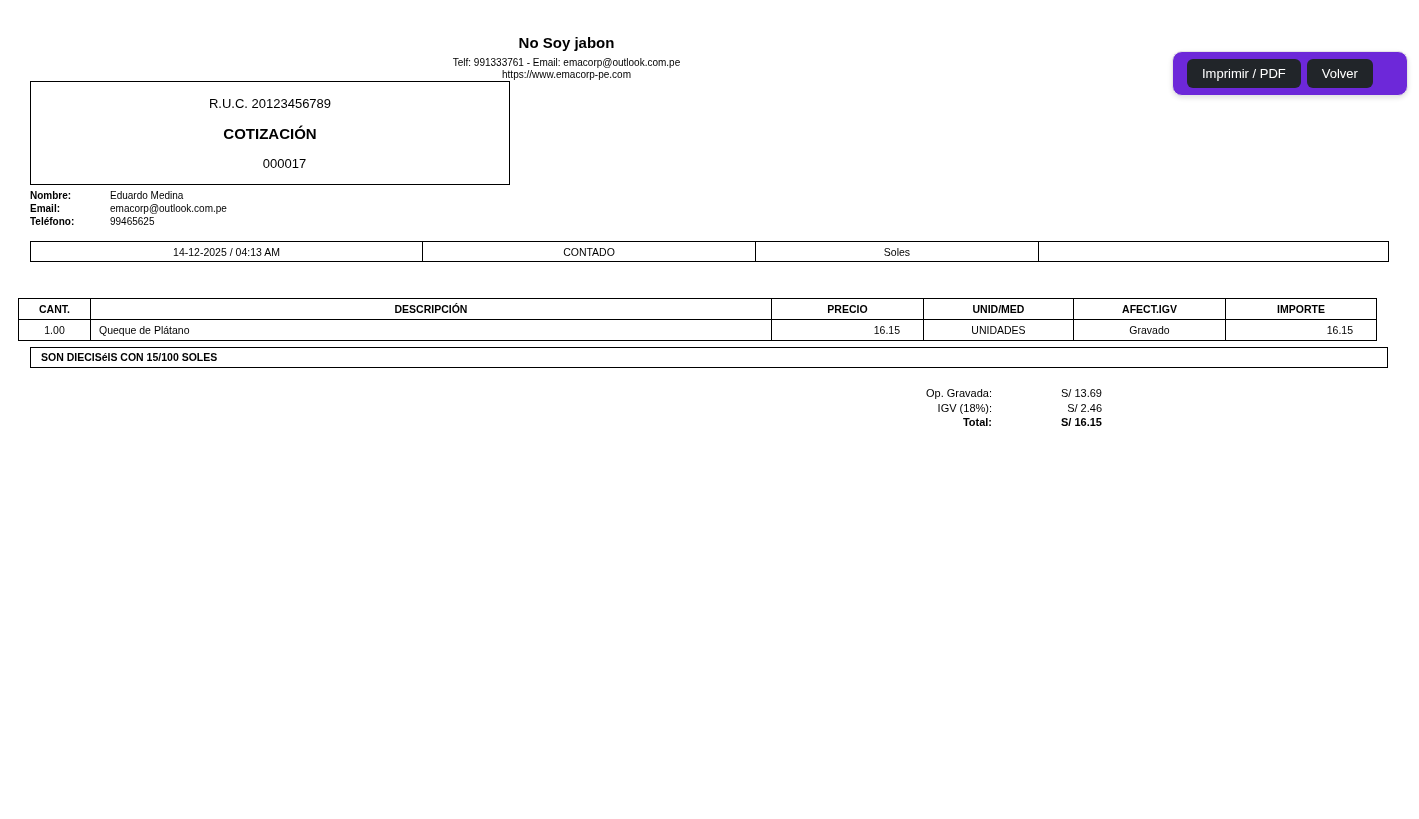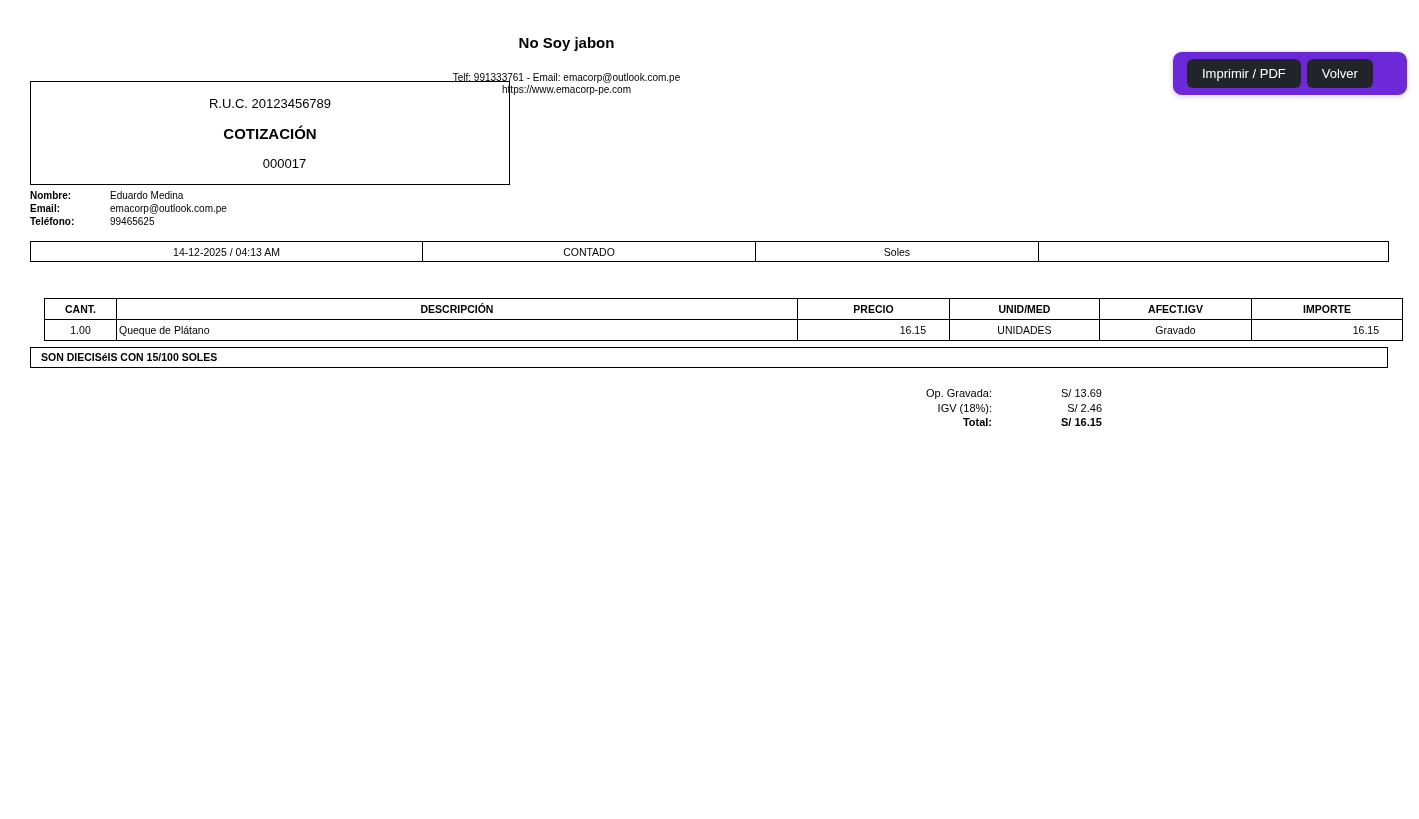--- a/index.html
+++ b/index.html
@@ -12,21 +12,21 @@
     overflow: hidden;
   }
   .page { position: relative; width: 1133px; height: 819px; }
 
   
   .header-center {
     position: absolute; top: 34px; left: 0; width: 100%;
     text-align: center;
   }
   .company-name { font-size: 15px; font-weight: bold; line-height: 18px; }
-  .contact-line { font-size: 10px; line-height: 12px; margin-top: 20px; }
+  .contact-line { font-size: 10px; line-height: 12px; margin-top: 5px; }
   .website-line { font-size: 10px; line-height: 12px; }
 
   
   .action-card {
     position: absolute; top: 51px; left: 1172px;
     width: 236px; height: 45px;
     background: #6d28d9;
     border: 1px solid #e6e6e6;
     border-radius: 10px;
     box-shadow: 0 2px 5px rgba(0,0,0,0.12);
@@ -71,27 +71,27 @@
 
   .info-table {
     position: absolute; top: 241px; left: 30px; width: 1358px;
   }
   .info-table th, .info-table td {
     height: 20px; font-size: 10.5px; text-align: center; vertical-align: middle;
   }
   .info-table th { font-weight: bold; }
 
   .items-table {
-    position: absolute; top: 298px; left: 44px; width: 1358px;
+    position: absolute; top: 298px; left: 18px; width: 1358px;
   }
   .items-table th, .items-table td {
     height: 21px; font-size: 10.5px; text-align: center; vertical-align: middle;
   }
   .items-table th { font-weight: bold; }
-  .items-table td.cell-left { text-align: left; padding-left: 2px; }
+  .items-table td.cell-left { text-align: left; padding-left: 8px; }
   .items-table td.cell-right { text-align: right; padding-right: 23px; }
 
   .amount-words {
     position: absolute; top: 347px; left: 30px; width: 1358px; height: 21px;
     border: 1px solid #000;
     font-size: 10.5px; font-weight: bold;
     line-height: 19px; padding-left: 10px;
   }
 
   

